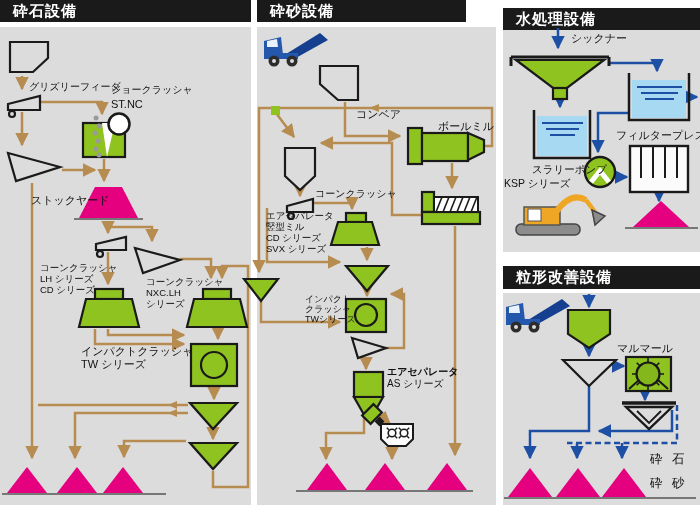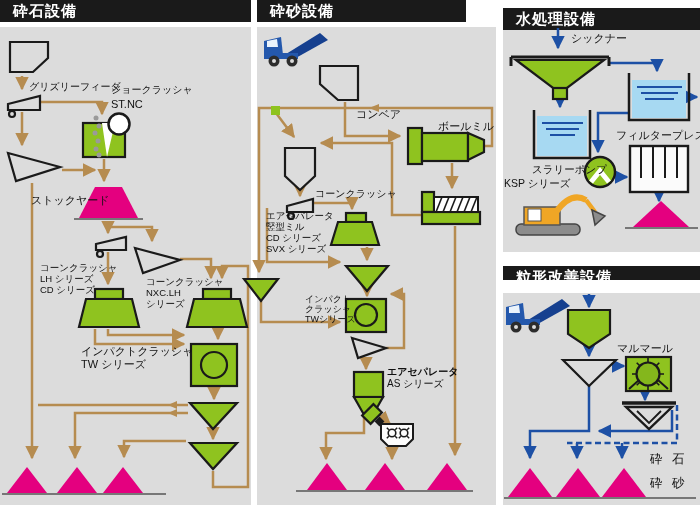--- a/index.html
+++ b/index.html
@@ -24,21 +24,21 @@
 <div id="stage">
 
   <div class="panel" style="left:0;top:27px;width:251px;height:478px;"></div>
   <div class="panel" style="left:257px;top:27px;width:239px;height:478px;"></div>
   <div class="panel" style="left:503px;top:27px;width:197px;height:225px;"></div>
   <div class="panel" style="left:503px;top:293px;width:197px;height:212px;"></div>
 
   <div class="hdr" style="left:0;top:0;width:251px;height:22px;">砕石設備</div>
   <div class="hdr" style="left:257px;top:0;width:209px;height:22px;">砕砂設備</div>
   <div class="hdr" style="left:503px;top:0;width:197px;height:22px;margin-top:8px;">水処理設備</div>
-  <div class="hdr" style="left:503px;top:266px;width:197px;height:14px;">粒形改善設備</div>
+  <div class="hdr" style="left:503px;top:266px;width:197px;height:23px;">粒形改善設備</div>
 
   <svg width="700" height="509" viewBox="0 0 700 509">
     <defs>
       <marker id="at" viewBox="0 0 10 10" refX="9" refY="5" markerWidth="5.5" markerHeight="5.5" orient="auto-start-reverse">
         <path d="M0,0 L10,5 L0,10 Z" fill="#b68c50"></path>
       </marker>
       <marker id="ab" viewBox="0 0 10 10" refX="9" refY="5" markerWidth="5.5" markerHeight="5.5" orient="auto-start-reverse">
         <path d="M0,0 L10,5 L0,10 Z" fill="#1d50a5"></path>
       </marker>
       <g id="truck">

